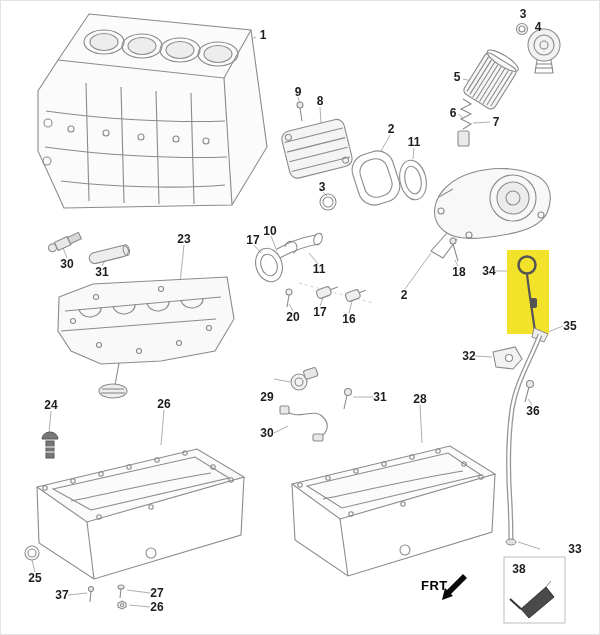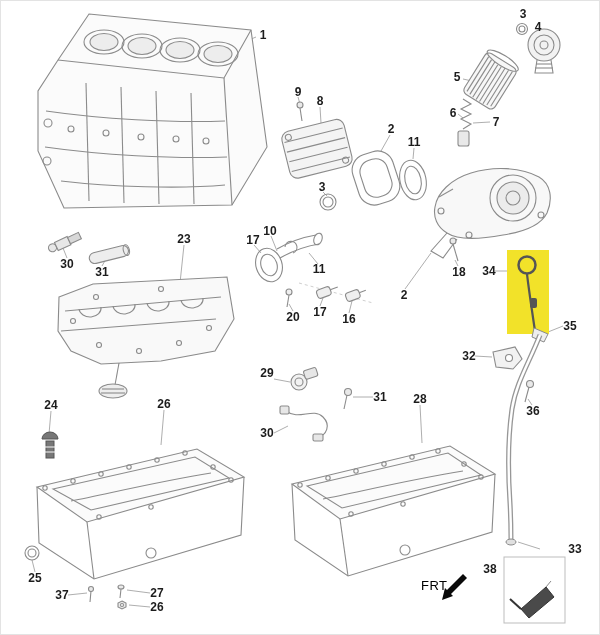--- a/index.html
+++ b/index.html
@@ -9,21 +9,21 @@
     font-family:"Liberation Sans",sans-serif;
   }
   .stage svg{position:absolute;left:0;top:0;}
   .callout{
     position:absolute;transform:translate(-50%,-50%);
     font-size:12px;font-weight:700;color:#1c1c1c;line-height:1;
     user-select:none;white-space:nowrap;
   }
   .frt-label{
     position:absolute;left:420px;top:577px;
-    font-size:13px;font-weight:400;color:#000;letter-spacing:.5px;
+    font-size:13px;font-weight:700;color:#000;letter-spacing:.5px;
   }
 </style>
 </head>
 <body>
 
 <div class="stage">
 
   <svg width="600" height="635" viewBox="0 0 600 635">
 
     <g stroke="#a5a5a5" stroke-width="0.9">
@@ -360,25 +360,25 @@
   <span class="callout" style="left:292px;top:316px">20</span>
   <span class="callout" style="left:66px;top:263px">30</span>
   <span class="callout" style="left:101px;top:271px">31</span>
   <span class="callout" style="left:163px;top:403px">26</span>
   <span class="callout" style="left:183px;top:238px">23</span>
   <span class="callout" style="left:50px;top:404px">24</span>
   <span class="callout" style="left:34px;top:577px">25</span>
   <span class="callout" style="left:156px;top:606px">26</span>
   <span class="callout" style="left:156px;top:592px">27</span>
   <span class="callout" style="left:419px;top:398px">28</span>
-  <span class="callout" style="left:266px;top:372px">29</span>
+  <span class="callout" style="left:266px;top:396px">29</span>
   <span class="callout" style="left:266px;top:432px">30</span>
   <span class="callout" style="left:379px;top:396px">31</span>
   <span class="callout" style="left:468px;top:355px">32</span>
   <span class="callout" style="left:574px;top:548px">33</span>
   <span class="callout" style="left:488px;top:270px">34</span>
   <span class="callout" style="left:569px;top:325px">35</span>
   <span class="callout" style="left:532px;top:410px">36</span>
   <span class="callout" style="left:61px;top:594px">37</span>
-  <span class="callout" style="left:489px;top:568px">38</span>
+  <span class="callout" style="left:518px;top:568px">38</span>
 
   <span class="frt-label">FRT</span>
 </div>
 
 </body></html>

